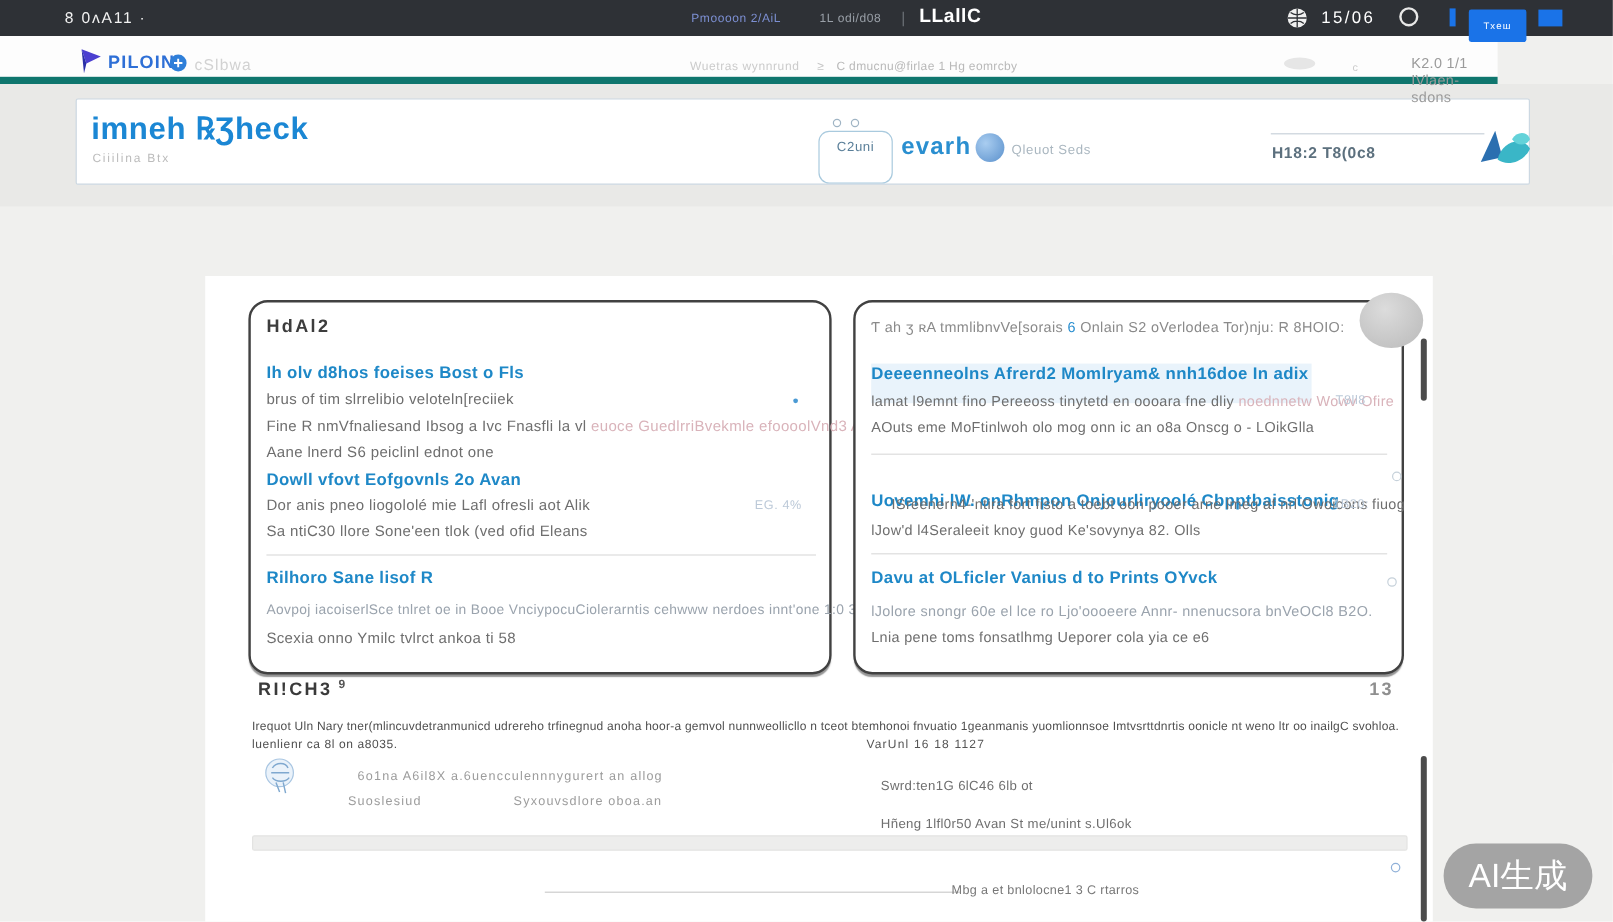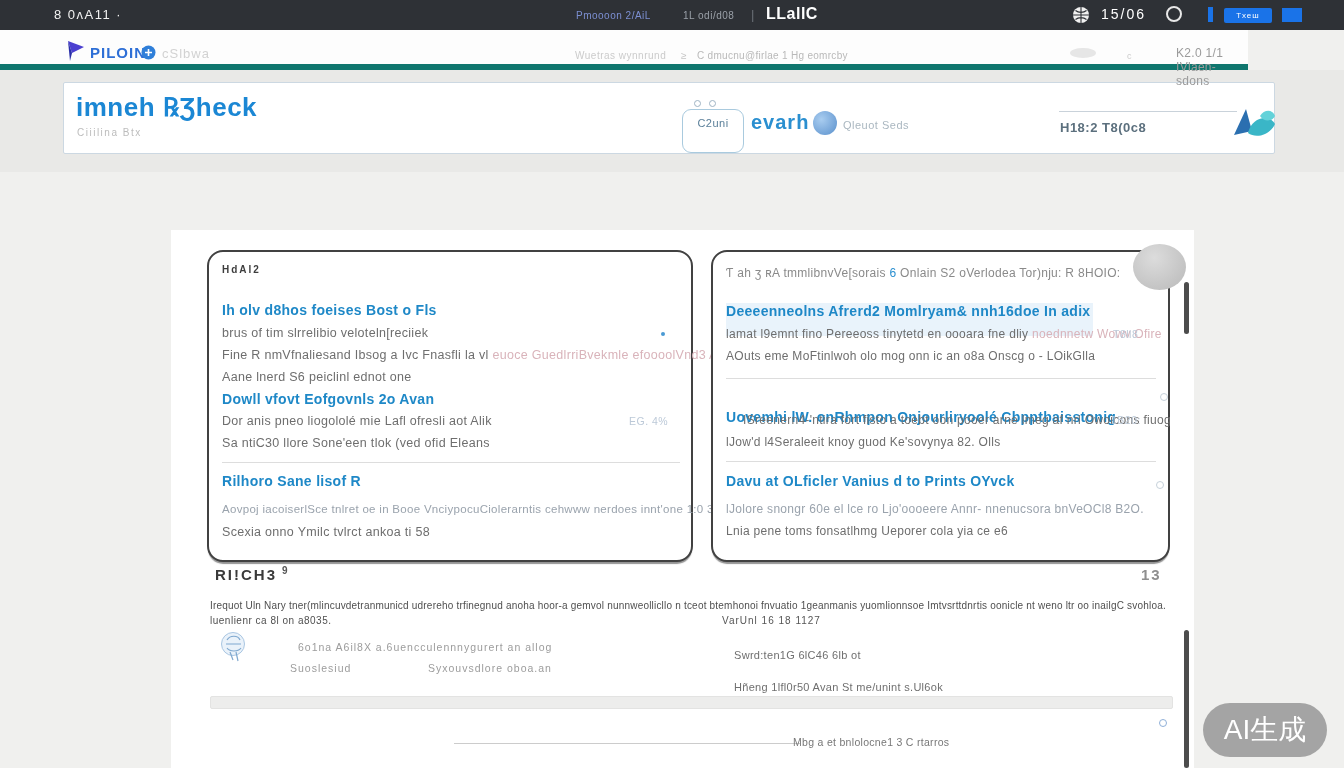--- a/index.html
+++ b/index.html
@@ -15,21 +15,21 @@
   .topbar { left:0; top:0; width:1344px; height:30px; background:#2e3136; z-index:10; }
   .tb-clock { left:54px; top:7px; font-size:13px; color:#f2f2f2; letter-spacing:1.5px; }
   .tb-faint { left:576px; top:10px; font-size:10px; color:#7c8fd2; letter-spacing:.5px; }
   .tb-status { left:683px; top:10px; font-size:10px; color:#9aa0a8; letter-spacing:.5px; }
   .tb-sep { left:751px; top:7px; font-size:13px; color:#6a6f76; }
   .tb-app { left:766px; top:5px; font-size:16px; font-weight:bold; color:#fff; letter-spacing:.5px; }
   .tb-globe { left:1072px; top:6px; width:18px; height:18px; }
   .tb-time { left:1101px; top:6px; font-size:14px; color:#fff; letter-spacing:2px; }
   .tb-clockicon { left:1166px; top:6px; width:16px; height:16px; border:2px solid #e8e8e8; border-radius:50%; }
   .tb-ibar { left:1208px; top:7px; width:5px; height:15px; background:#1a73e8; }
-  .tb-btn { left:1224px; top:8px; width:48px; height:15px; background:#1a73e8; border-radius:2px;
+  .tb-btn { left:1224px; top:8px; width:48px; height:27px; background:#1a73e8; border-radius:2px;
             color:#fff; font-size:8px; text-align:center; line-height:15px; letter-spacing:1px; border:none; }
   .tb-sq { left:1282px; top:8px; width:20px; height:14px; background:#1a73e8; }
 
   
   .browserbar { left:0; top:30px; width:1248px; height:40px; background:#fdfdfd; border-bottom:6px solid #0f766e; z-index:9; }
   .bb-flag { left:66px; top:10px; width:20px; height:22px; }
   .bb-brand { left:90px; top:14px; font-size:15px; font-weight:bold; color:#2e6fd6; letter-spacing:1px; }
   .bb-brandcircle { left:141px; top:15px; width:15px; height:15px; }
   .bb-suffix { left:162px; top:16px; font-size:13px; color:#d2d2d2; letter-spacing:1px; }
   .bb-menuleft { left:575px; top:20px; font-size:10px; color:#cbcbcb; letter-spacing:.5px; }
@@ -57,21 +57,21 @@
   .hc-illu { left:1167px; top:20px; width:46px; height:40px; }
 
   
   .panel { left:171px; top:230px; width:1023px; height:538px; background:#fff; }
 
   .card { background:#fff; border:2px solid #414141; border-radius:16px;
           box-shadow:0 3px 1px -1px rgba(60,60,60,.55); }
   .card-left { left:36px; top:20px; width:486px; height:312px; }
   .card-right { left:540px; top:20px; width:459px; height:312px; }
 
-  .c-title { font-size:10px; color:#3d3d3d; letter-spacing:2px; font-weight:bold; }
+  .c-title { font-size:15px; color:#3d3d3d; letter-spacing:2px; font-weight:bold; }
   .c-link { font-size:14px; font-weight:bold; color:#1e88c7; letter-spacing:.3px; cursor:pointer; }
   .c-line { font-size:12.5px; color:#6e6e6e; letter-spacing:.3px; white-space:nowrap; }
   .c-faded-pink { color:#d9b3ba; }
   .c-faded { color:#9aa3ad; }
   .c-badge { font-size:10.5px; color:#bcc9d8; letter-spacing:.5px; }
   .c-div { border-top:1px solid #ddd; height:0; }
   .c-ring { width:8px; height:8px; border:1.5px solid #c6d1da; border-radius:50%; }
   .c-dot { width:4px; height:4px; background:#4a9ad4; border-radius:50%; }
   .hl { background:#e9f3fb; padding:0 3px 17px 0; }
 

